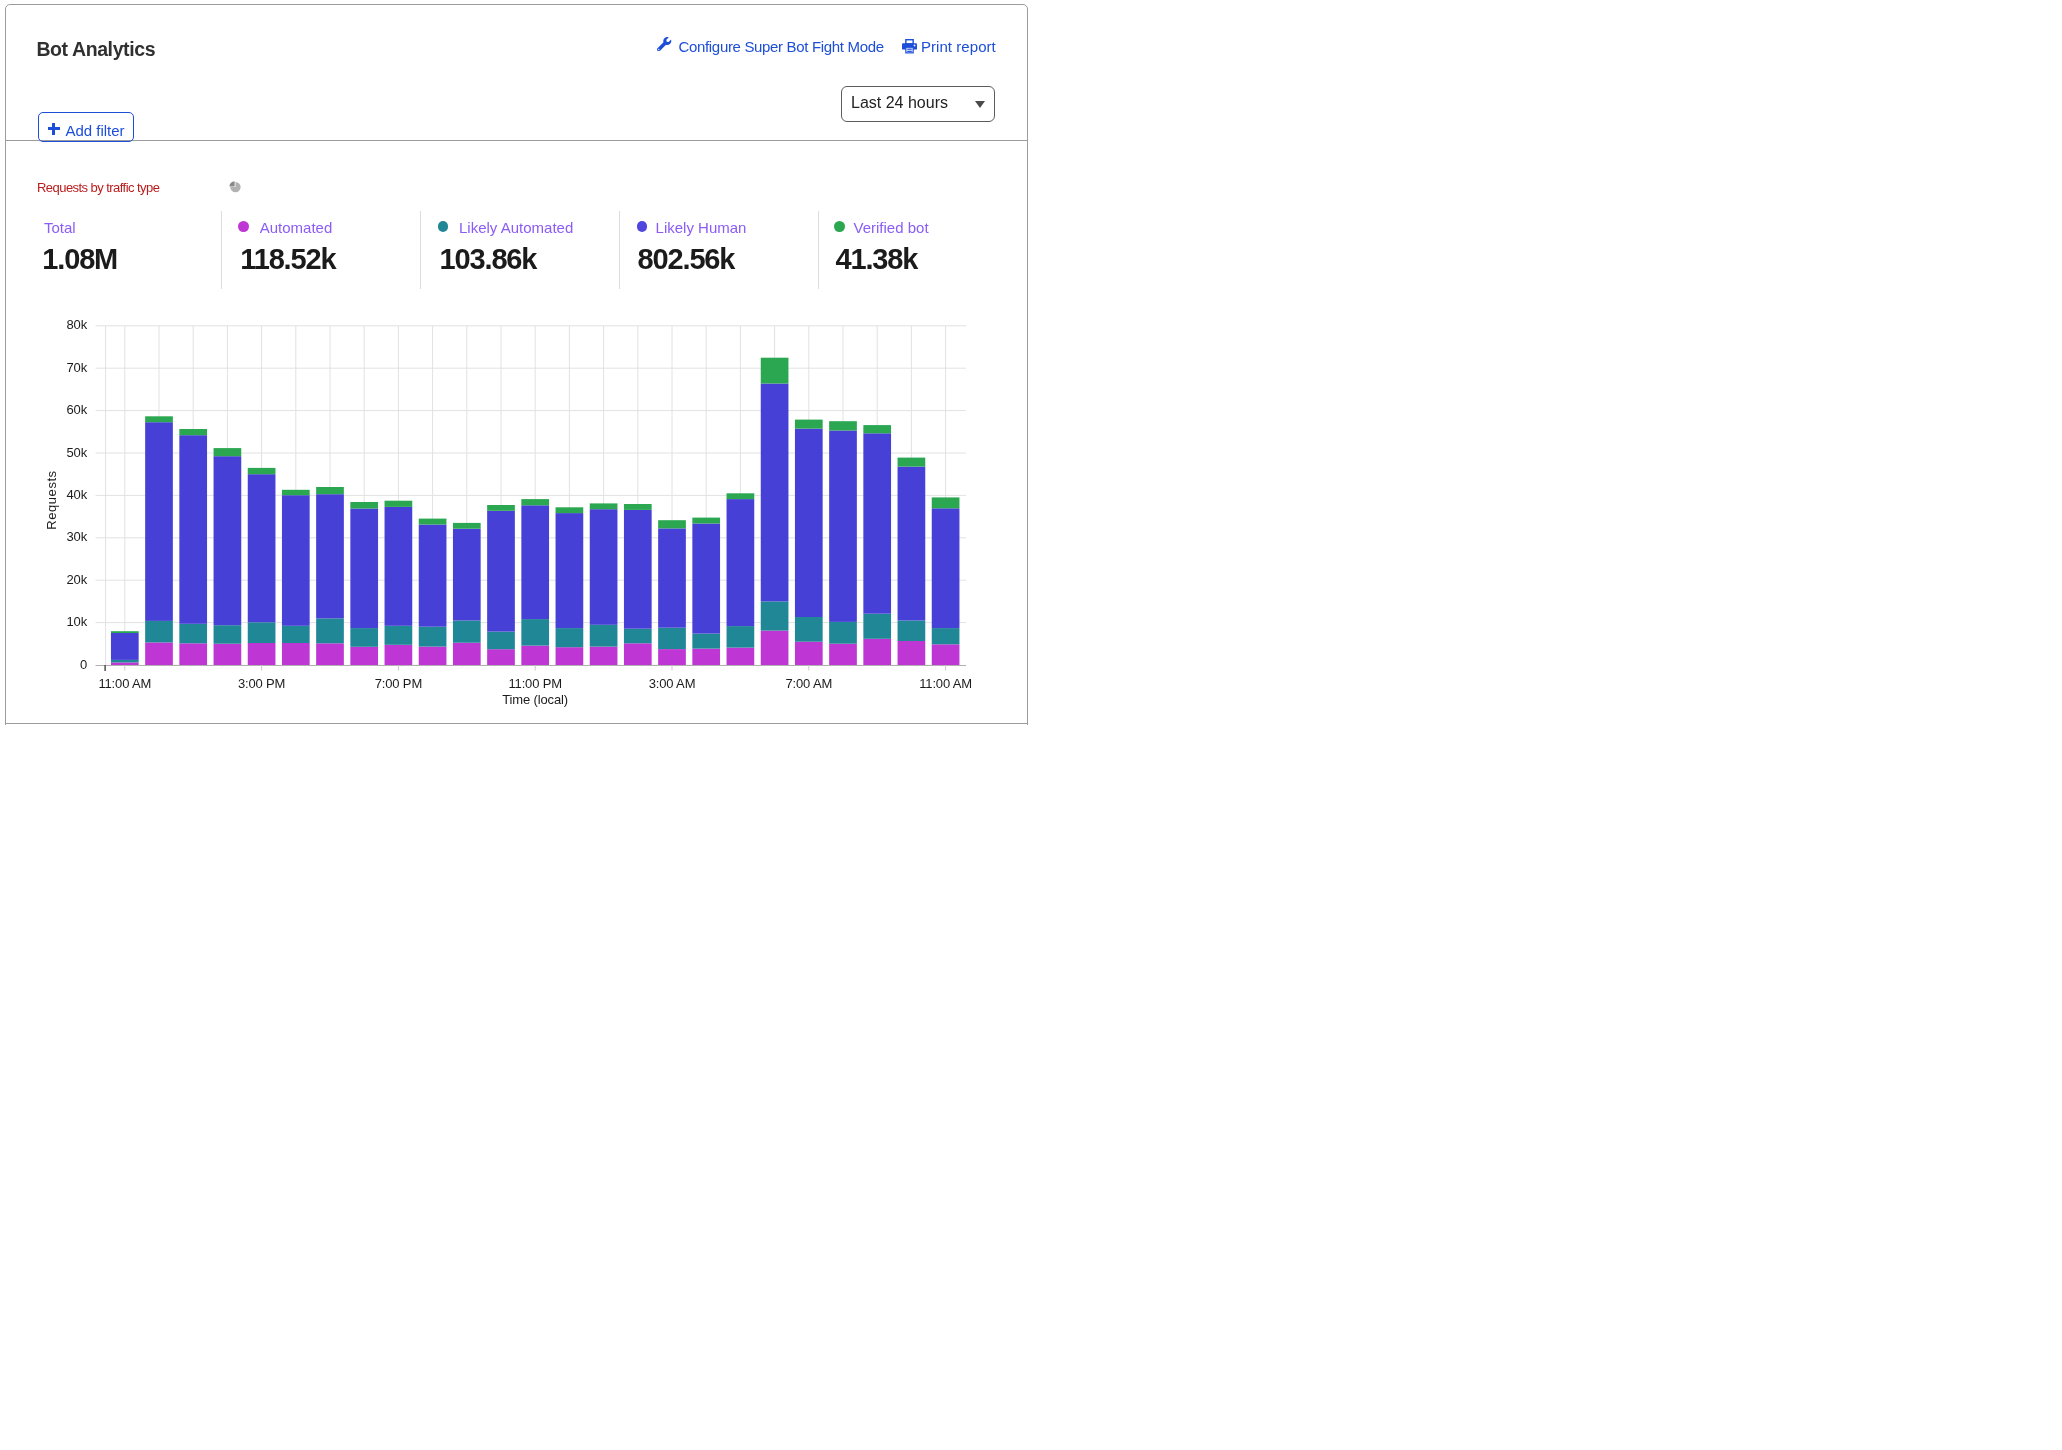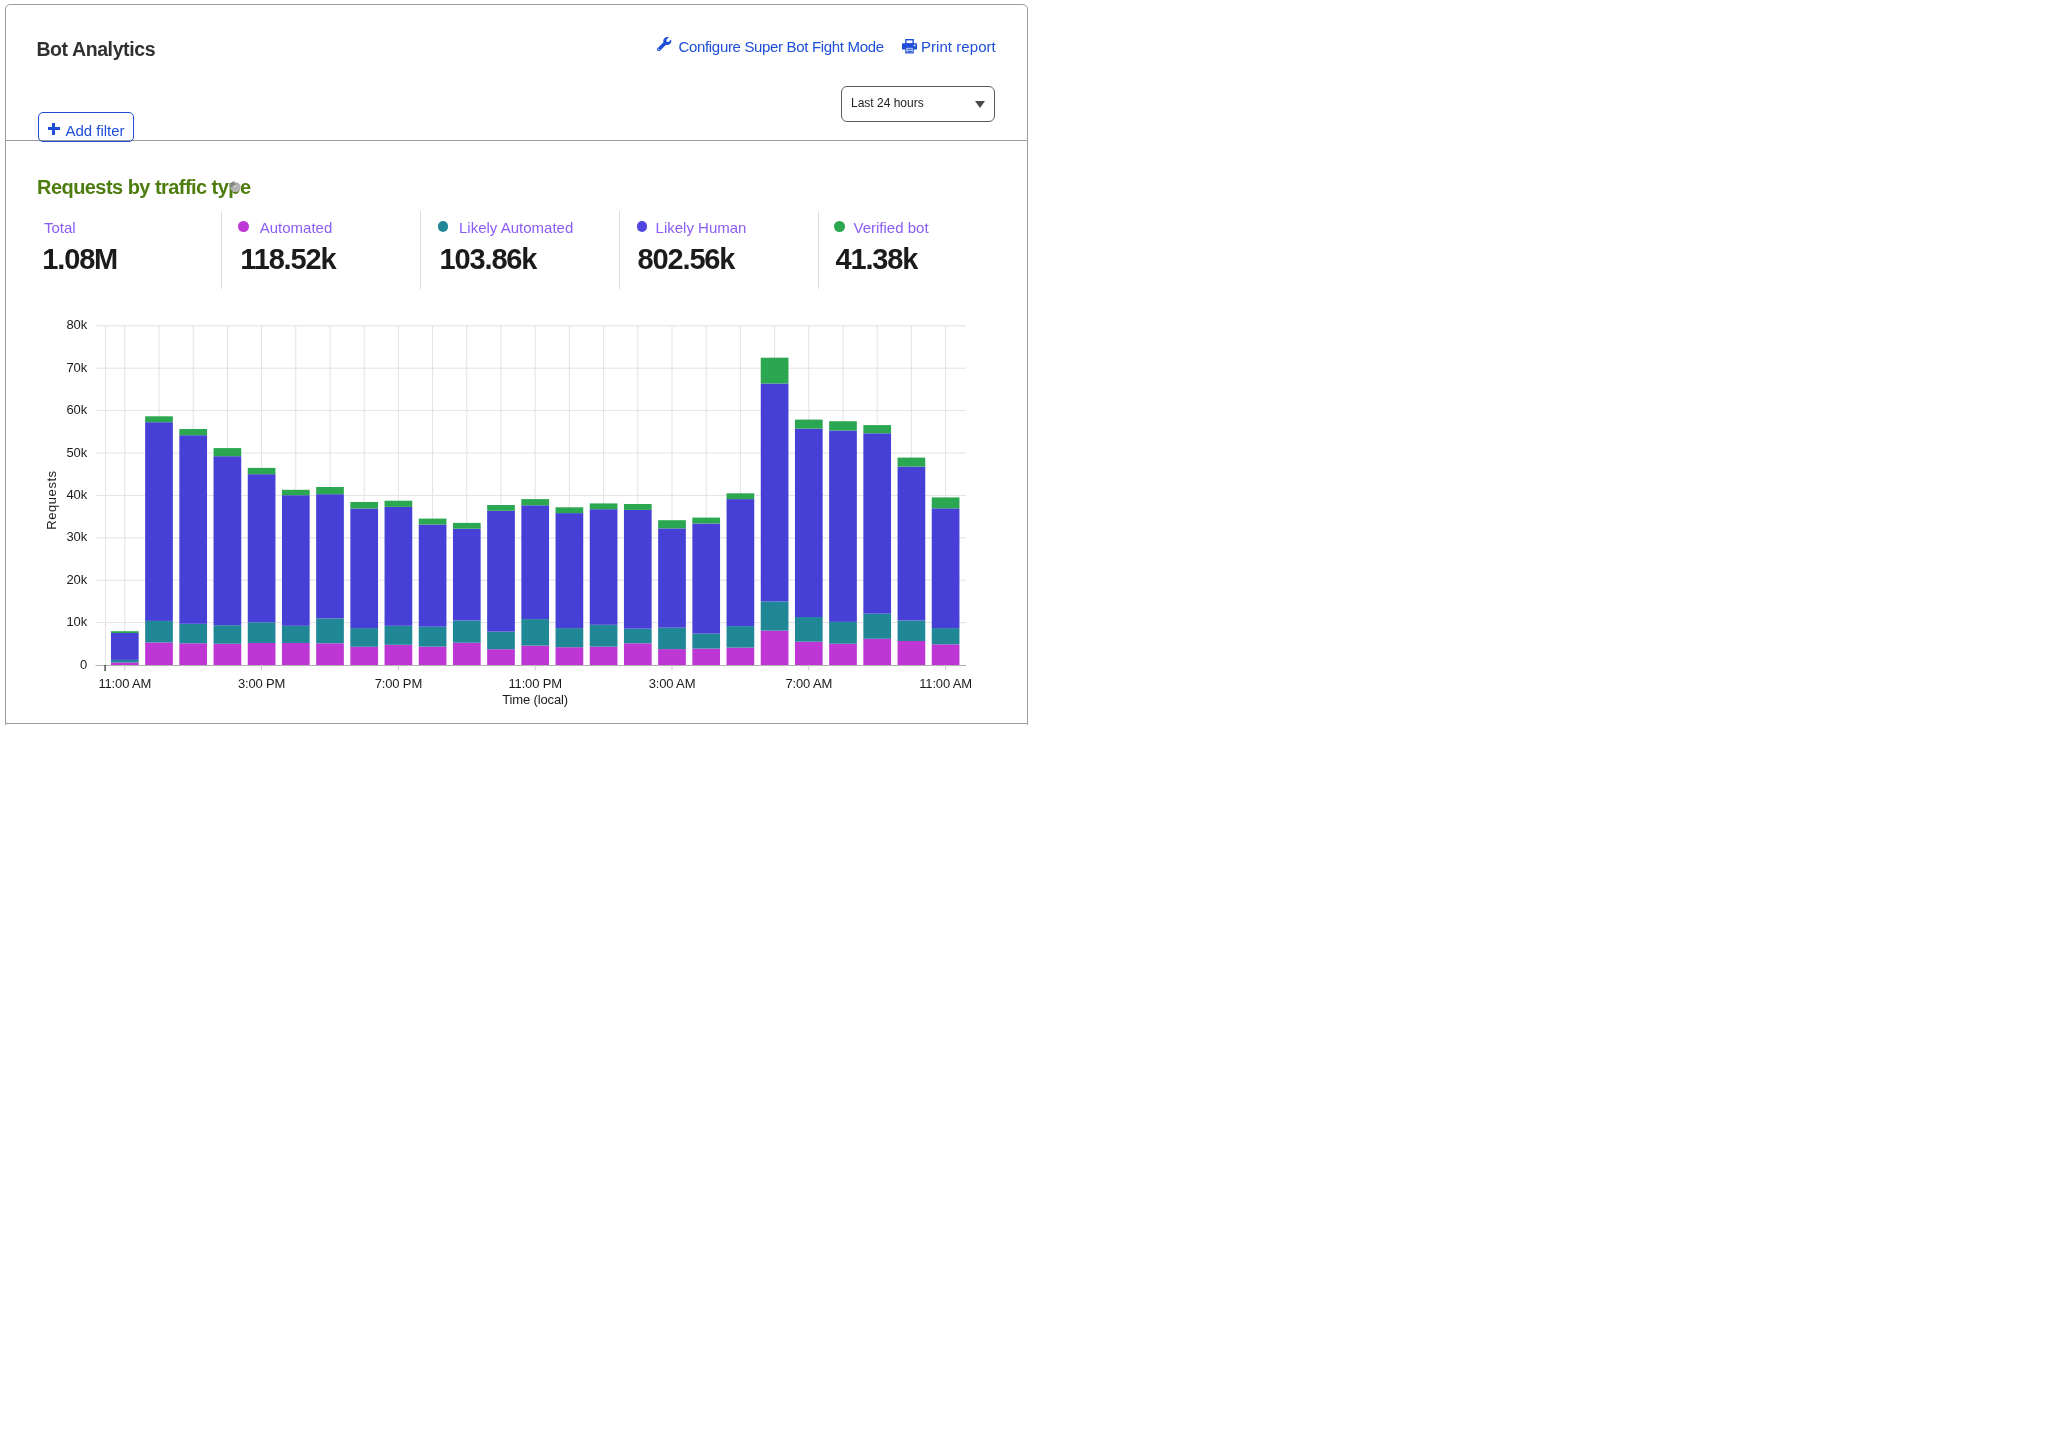--- a/index.html
+++ b/index.html
@@ -15,26 +15,26 @@
   .link { position:absolute; top:38.8px; font-size:15px; letter-spacing:-0.33px;
      color:#1d4ed8; line-height:16.8px; white-space:nowrap; }
   .btn { position:absolute; left:37.5px; top:89px; width:96px; height:30px;
      border:1px solid #1d4ed8; border-radius:5px;margin-top:23px; }
   .btn .plus { position:absolute; left:9.7px; top:10.2px; width:11.4px; height:11.4px; }
   .btn .plus::before { content:""; position:absolute; left:0; top:4.3px; width:11.4px; height:2.8px; background:#1d4ed8; }
   .btn .plus::after { content:""; position:absolute; left:4.3px; top:0; width:2.8px; height:11.4px; background:#1d4ed8; }
   .btn .bt { position:absolute; left:26.9px; top:9.6px; font-size:15px; color:#1d4ed8; line-height:16.8px; }
   .dd { position:absolute; left:841px; top:85.5px; width:154px; height:36.5px;
      border:1px solid #5c5c5c; border-radius:6px; }
-  .dd .dt { position:absolute; left:9px; top:8.8px; font-size:12px; color:#222; line-height:16.2px; }
+  .dd .dt { position:absolute; left:9px; top:8.8px; font-size:16px; color:#222; line-height:16.2px; }
   .dd .caret { position:absolute; left:133px; top:14.9px; width:0; height:0;
      border-left:5.75px solid transparent; border-right:5.75px solid transparent;
      border-top:7.5px solid #4a4a4a; }
-  .h2 { position:absolute; left:37px; top:178.4px; font-size:20px; font-weight:700;
-     letter-spacing:-0.55px; color:#4d7c0f; line-height:19px; white-space:nowrap; }
+  .h2 { position:absolute; left:37px; top:178.4px; font-size:13px; font-weight:400;
+     letter-spacing:-0.55px; color:#b91c1c; line-height:19px; white-space:nowrap; }
   .vdiv { position:absolute; top:211px; width:1px; height:77.5px; background:#dcdcdc; }
   .dot { position:absolute; top:221px; width:10.8px; height:10.8px; border-radius:50%; }
   .slab { position:absolute; top:219.8px; font-size:15px; color:#8b5cf6; line-height:16.8px; white-space:nowrap; }
   .sval { position:absolute; top:242.8px; font-size:29px; font-weight:700; letter-spacing:-1.16px;
      color:#1b1b1b; line-height:32.4px; white-space:nowrap; }
   .axt { font-size:13px; letter-spacing:-0.15px; fill:#1c1c1c;
      font-family:"Liberation Sans", sans-serif; }
 </style>
 </head>
 <body>

